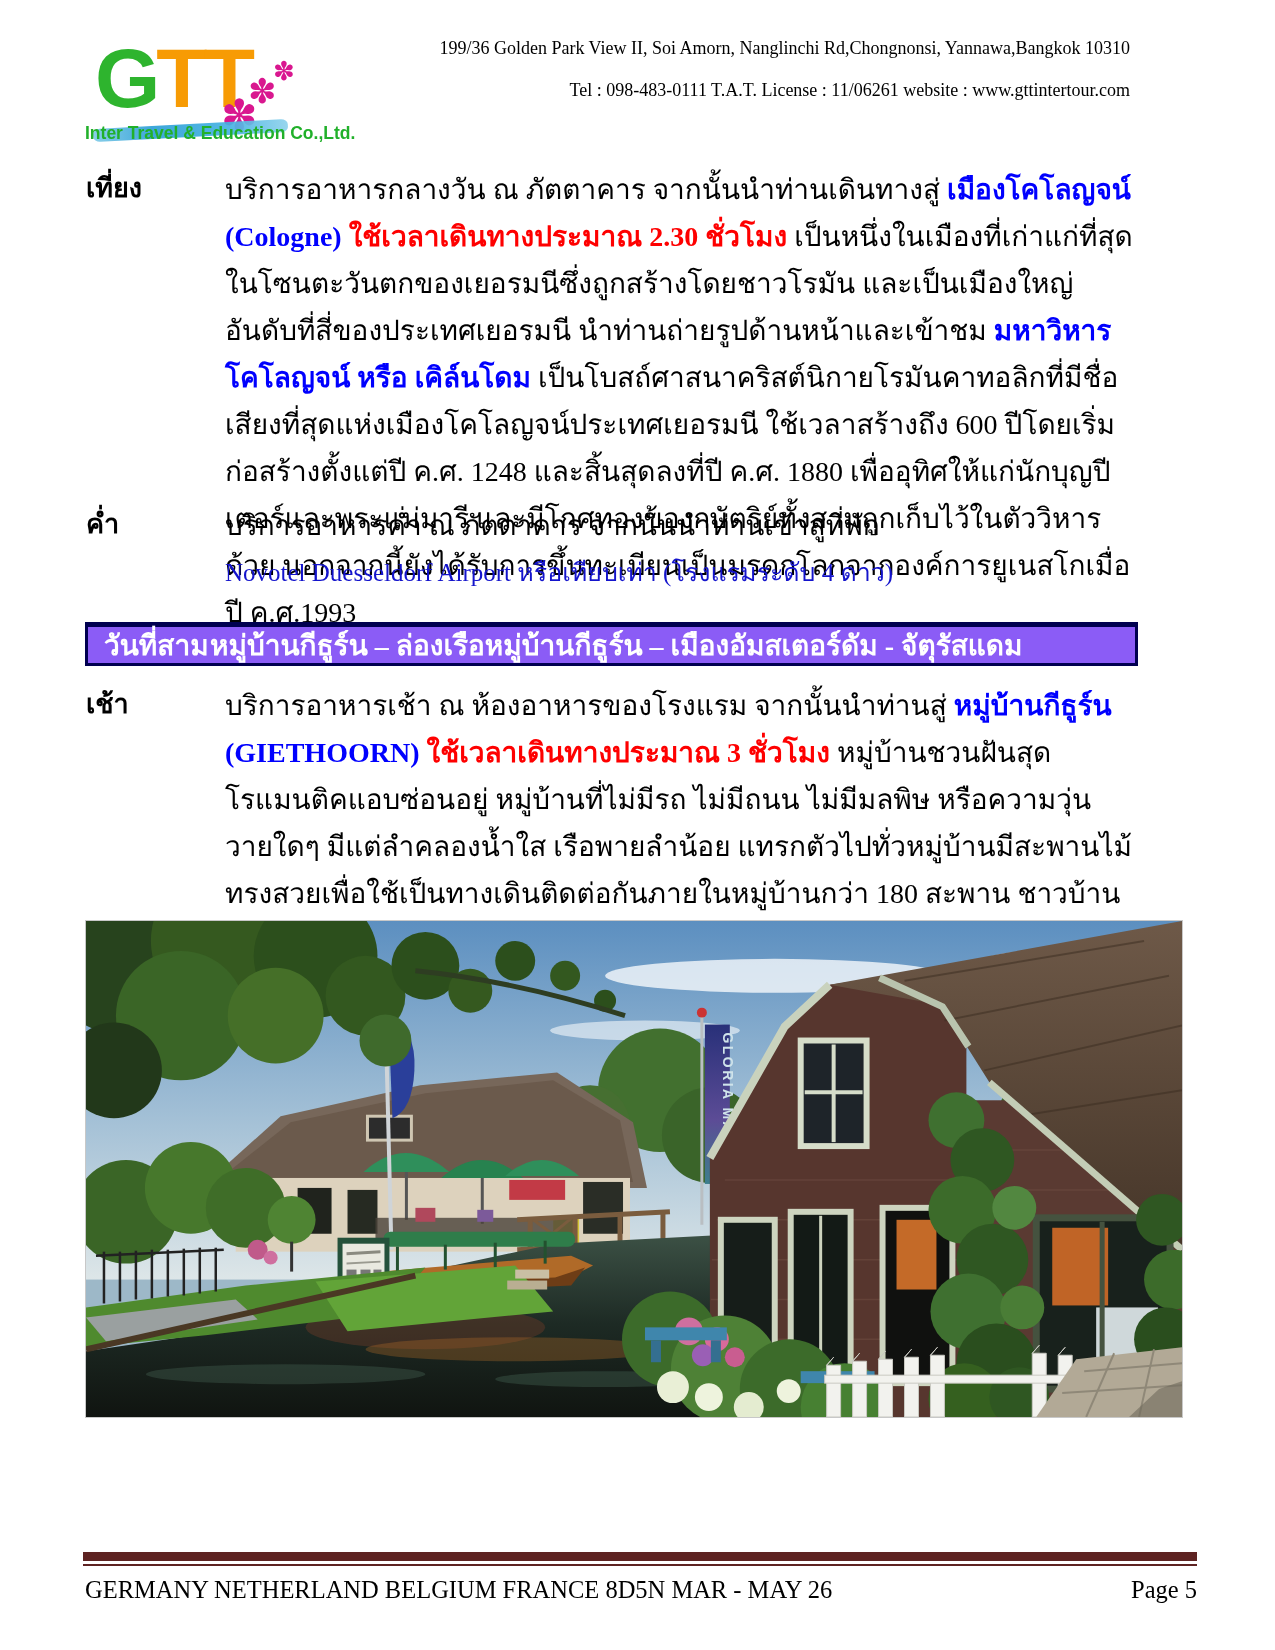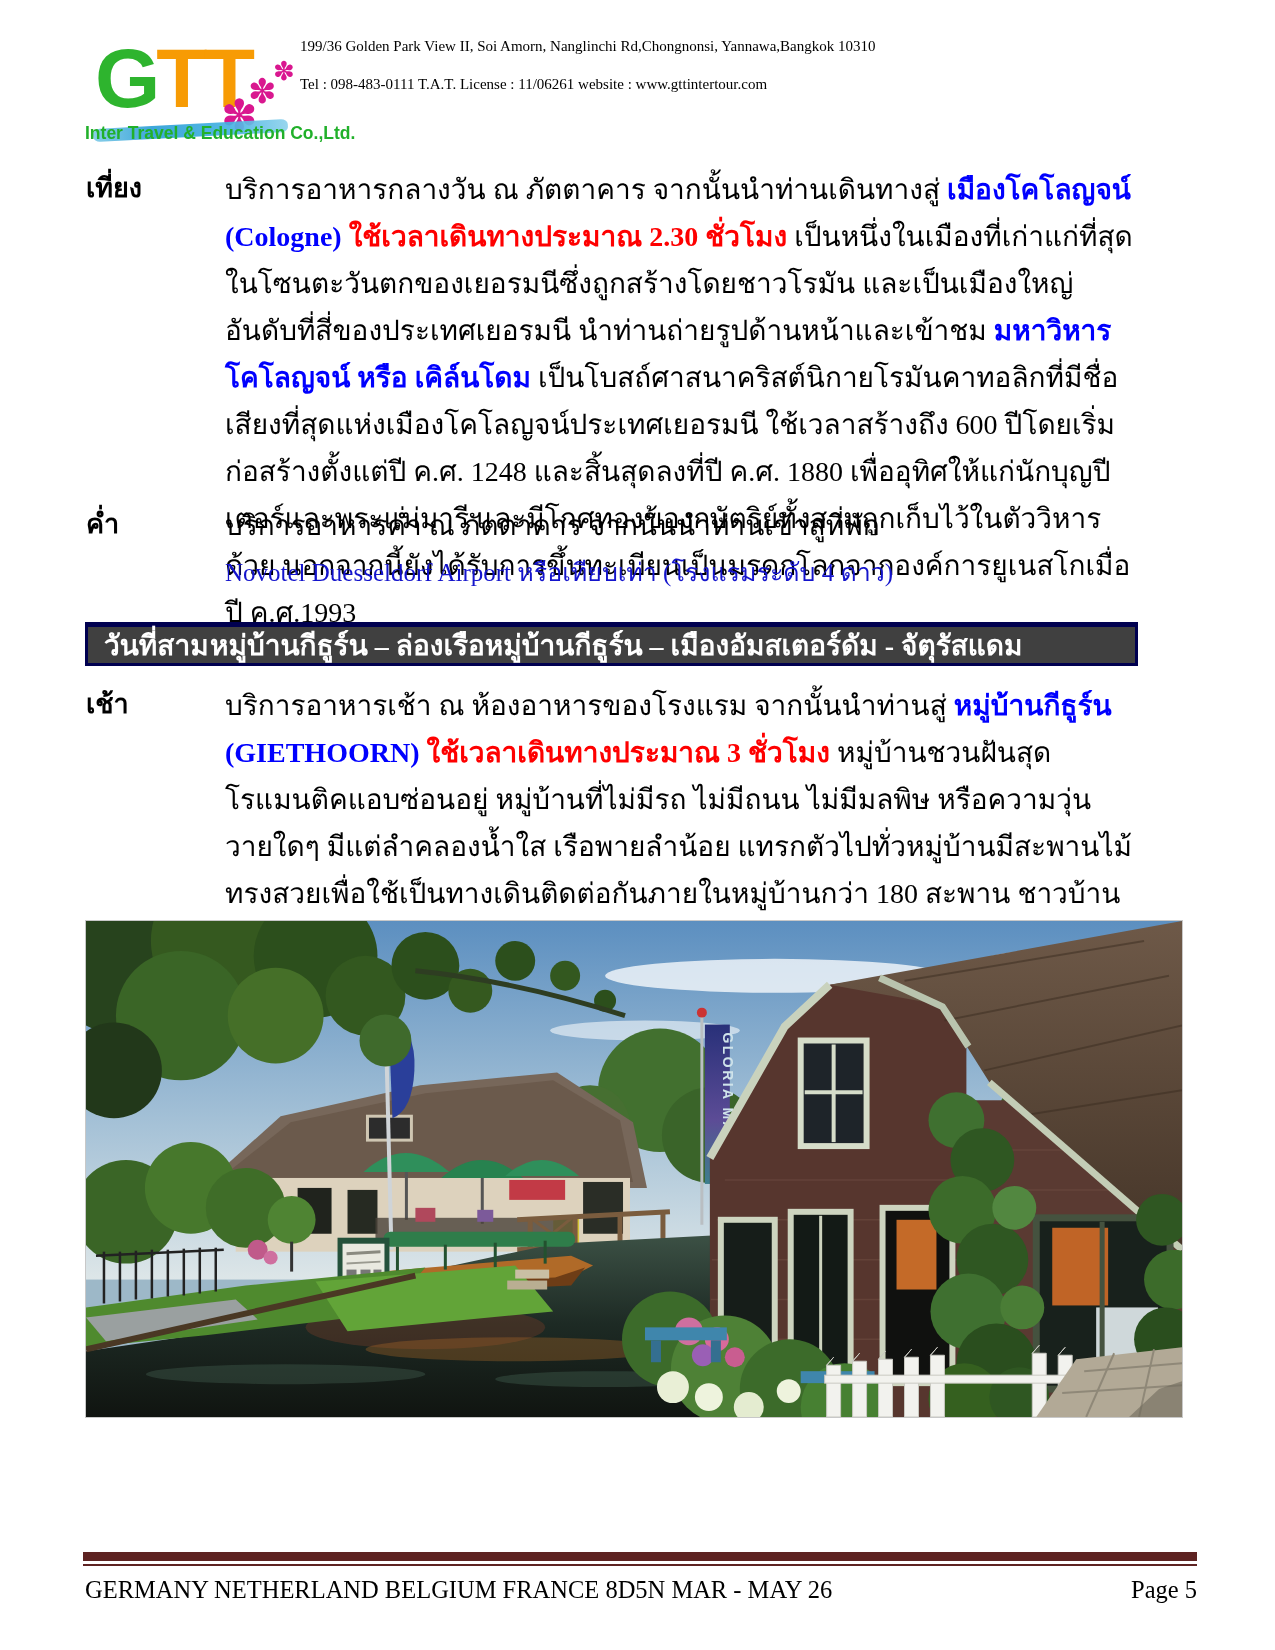--- a/index.html
+++ b/index.html
@@ -23,35 +23,35 @@
   .f1 { left:136px; top:58px; font-size:44px; }
   .f2 { left:163px; top:38px; font-size:34px; }
   .f3 { left:188px; top:22px; font-size:26px; }
   .brush { position:absolute; left:8px; top:88px; width:195px; height:13px;
     background:linear-gradient(90deg,#7fcbe8,#2d9fd6 30%,#45b2e2 70%,#8fd2ec);
     border-radius:7px/5px; transform:rotate(-3deg); opacity:.92; }
   .logo-sub { position:absolute; left:0px; top:87px;
     font-family:"Liberation Sans", sans-serif; font-weight:bold;
     font-size:17.5px; color:#21b02a; white-space:nowrap; }
 
-  .header-text { left:300px; top:38px; width:830px; 
-    font-size:15px; color:#000; }
+  .header-text { left:300px; top:38px; width:830px; text-align:right;
+    font-size:18px; color:#000; }
   .header-text .line2 { margin-top:21px; }
 
   
   .time-label { left:86px; width:130px; font-size:27px; font-weight:bold; color:#000; }
   .para { left:225px; width:908px; font-size:28px; line-height:47px; color:#000;
     text-align:left; overflow-wrap:break-word; }
   .blue { color:#0000fe; font-weight:bold; }
   .red  { color:#fe0000; font-weight:bold; }
   .hotel-line { left:225px; width:908px; font-size:25px; line-height:47px;
     color:#1414cc; }
 
   .day-banner { left:85px; top:622px; width:1053px; height:44px;
-    background:#404040; border:3px solid #000050; border-top-width:5px;
+    background:#8b5cf6; border:3px solid #000050; border-top-width:5px;
     display:flex; align-items:center; color:#ffffff; font-weight:bold;
     font-size:28px; }
   .day-label { flex:0 0 122px; padding-left:16px; }
   .day-title { flex:1; }
 
   
   .photo { left:85px; top:920px; width:1098px; height:498px;
     border:1px solid #c8c8c8; overflow:hidden; background:#9db8c8; }
   .photo svg { display:block; width:100%; height:100%; }
 

